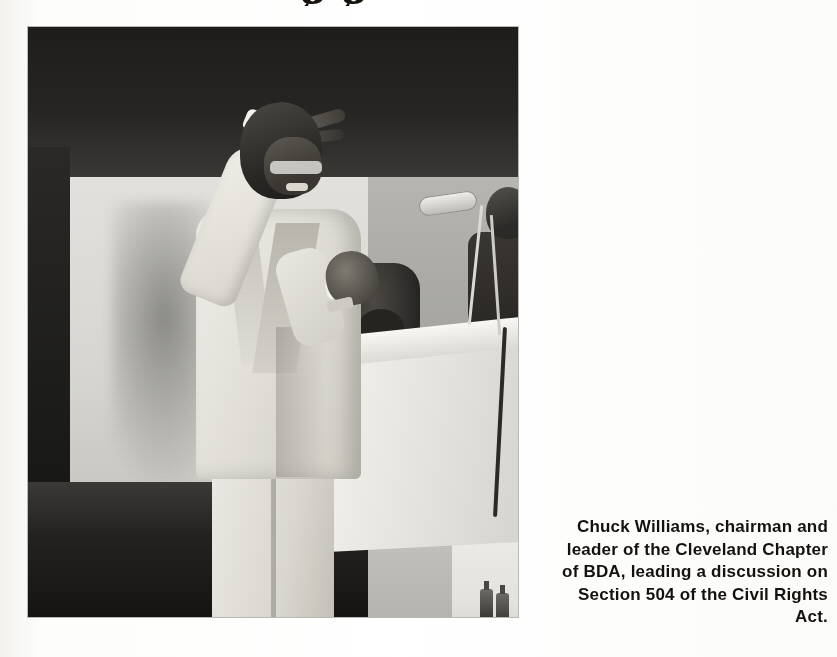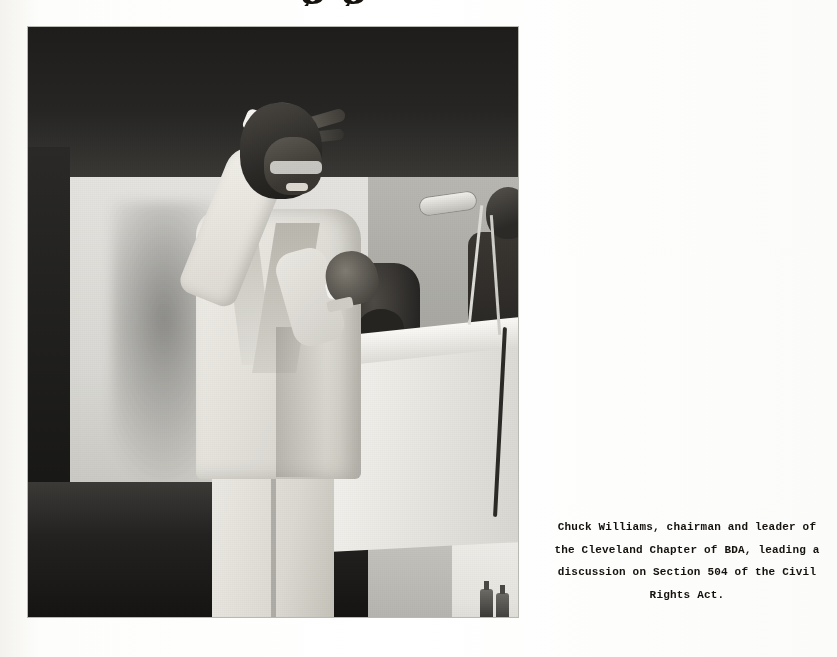--- a/index.html
+++ b/index.html
@@ -344,26 +344,26 @@
     pointer-events: none;
   }
 
   
   .caption {
     position: absolute;
     left: 546px;
     top: 516px;
     width: 282px;
     color: #15120e;
-    font-family: Liberation Mono, monospace;
+    font-family: Liberation Sans, sans-serif;
     font-weight: bold;
-    font-size: 11px;
+    font-size: 17px;
     line-height: 22.5px;
     letter-spacing: 0.2px;
-    text-align: center;
+    text-align: right;
   }
 </style>
 </head>
 <body>
 
 <div class="page">
 
   <div class="headline-crop">g g</div>
 
   <div class="photo">

